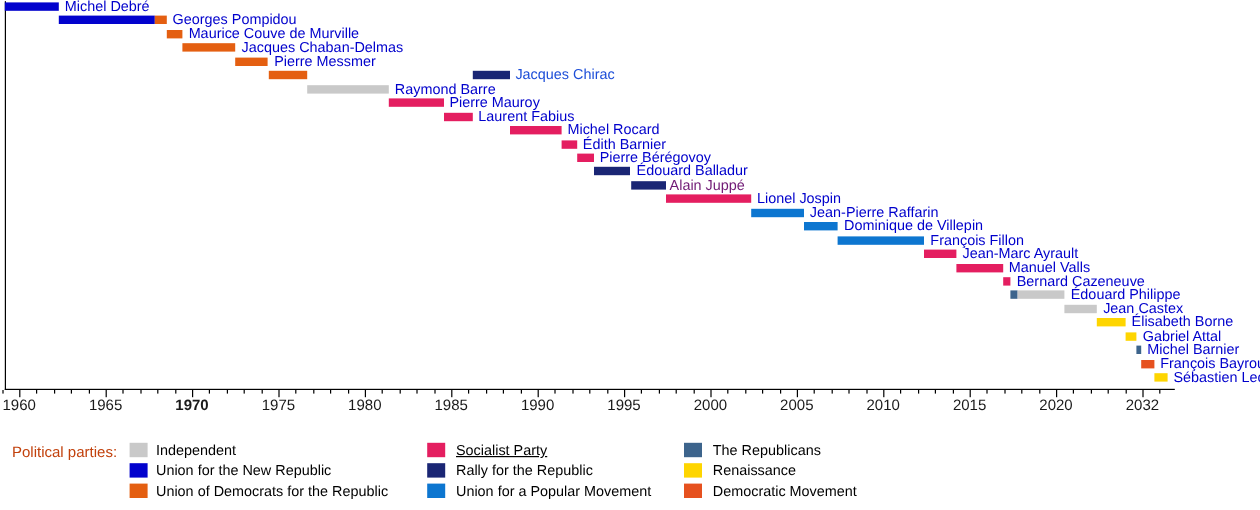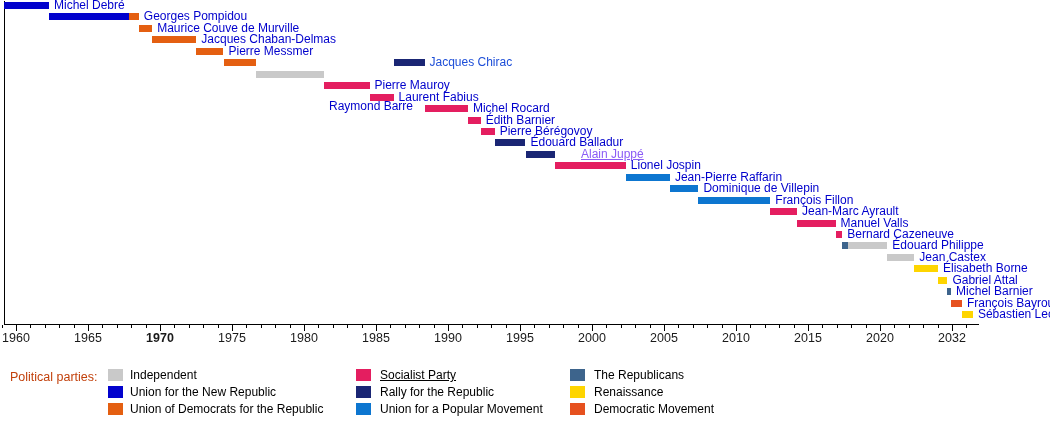--- a/index.html
+++ b/index.html
@@ -143,35 +143,35 @@
       <div class="bar" style="left: 138.8px; top: 24.9px; width: 13.4px; background: rgb(228, 95, 17);"></div>
       <div class="pm-label" style="left: 157.2px; top: 21.9px; color: rgb(0, 0, 204);">Maurice Couve de Murville</div>
       <div class="bar" style="left: 152.2px; top: 36.3px; width: 44.1px; background: rgb(228, 95, 17);"></div>
       <div class="pm-label" style="left: 201.3px; top: 33.3px; color: rgb(0, 0, 204);">Jacques Chaban-Delmas</div>
       <div class="bar" style="left: 196.3px; top: 47.8px; width: 27.2px; background: rgb(228, 95, 17);"></div>
       <div class="pm-label" style="left: 228.5px; top: 44.8px; color: rgb(0, 0, 204);">Pierre Messmer</div>
       <div class="bar" style="left: 223.5px; top: 59.3px; width: 32.3px; background: rgb(228, 95, 17);"></div>
       <div class="bar" style="left: 393.6px; top: 59.3px; width: 31px; background: rgb(26, 38, 116);"></div>
       <div class="pm-label" style="left: 429.5px; top: 56.3px; color: #1d4ed8;">Jacques Chirac</div>
       <div class="bar" style="left: 255.8px; top: 70.7px; width: 68.3px; background: rgb(201, 201, 201);"></div>
-      <div class="pm-label" style="left: 329px; top: 67.7px; color: rgb(0, 0, 204); margin-top: 32px;">Raymond Barre</div>
+      <div class="pm-label" style="left: 329px; top: 67.7px; color: rgb(0, 0, 204);">Raymond Barre</div>
       <div class="bar" style="left: 324px; top: 82.1px; width: 45.5px; background: rgb(228, 30, 96);"></div>
       <div class="pm-label" style="left: 374.5px; top: 79.1px; color: rgb(0, 0, 204);">Pierre Mauroy</div>
       <div class="bar" style="left: 369.5px; top: 93.6px; width: 24px; background: rgb(228, 30, 96);"></div>
       <div class="pm-label" style="left: 398.6px; top: 90.6px; color: rgb(0, 0, 204);">Laurent Fabius</div>
       <div class="bar" style="left: 424.5px; top: 105px; width: 43.3px; background: rgb(228, 30, 96);"></div>
       <div class="pm-label" style="left: 472.9px; top: 102px; color: rgb(0, 0, 204);">Michel Rocard</div>
       <div class="bar" style="left: 467.9px; top: 116.5px; width: 12.8px; background: rgb(228, 30, 96);"></div>
       <div class="pm-label" style="left: 485.7px; top: 113.5px; color: rgb(0, 0, 204);">Édith Barnier</div>
       <div class="bar" style="left: 480.7px; top: 127.9px; width: 14px; background: rgb(228, 30, 96);"></div>
       <div class="pm-label" style="left: 499.7px; top: 124.9px; color: rgb(0, 0, 204);">Pierre Bérégovoy</div>
       <div class="bar" style="left: 494.7px; top: 139.4px; width: 30.8px; background: rgb(26, 38, 116);"></div>
       <div class="pm-label" style="left: 530.5px; top: 136.4px; color: rgb(0, 0, 204);">Édouard Balladur</div>
       <div class="bar" style="left: 525.5px; top: 150.8px; width: 29.4px; background: rgb(26, 38, 116);"></div>
-      <div class="pm-label" style="left: 581px; top: 147.8px; color: #8b5cf6; text-decoration: underline;">Alain Juppé</div>
+      <div class="pm-label" style="left: 558px; top: 147.8px; color: #701a75;">Alain Juppé</div>
       <div class="bar" style="left: 554.8px; top: 162.3px; width: 71px; background: rgb(228, 30, 96);"></div>
       <div class="pm-label" style="left: 630.8px; top: 159.3px; color: rgb(0, 0, 204);">Lionel Jospin</div>
       <div class="bar" style="left: 625.8px; top: 173.8px; width: 44.1px; background: rgb(13, 118, 208);"></div>
       <div class="pm-label" style="left: 674.9px; top: 170.8px; color: rgb(0, 0, 204);">Jean-Pierre Raffarin</div>
       <div class="bar" style="left: 669.9px; top: 185.2px; width: 28.5px; background: rgb(13, 118, 208);"></div>
       <div class="pm-label" style="left: 703.4px; top: 182.2px; color: rgb(0, 0, 204);">Dominique de Villepin</div>
       <div class="bar" style="left: 698.4px; top: 196.6px; width: 71.9px; background: rgb(13, 118, 208);"></div>
       <div class="pm-label" style="left: 775.3px; top: 193.6px; color: rgb(0, 0, 204);">François Fillon</div>
       <div class="bar" style="left: 770.3px; top: 208.1px; width: 26.8px; background: rgb(228, 30, 96);"></div>
       <div class="pm-label" style="left: 802.1px; top: 205.1px; color: rgb(0, 0, 204);">Jean-Marc Ayrault</div>

